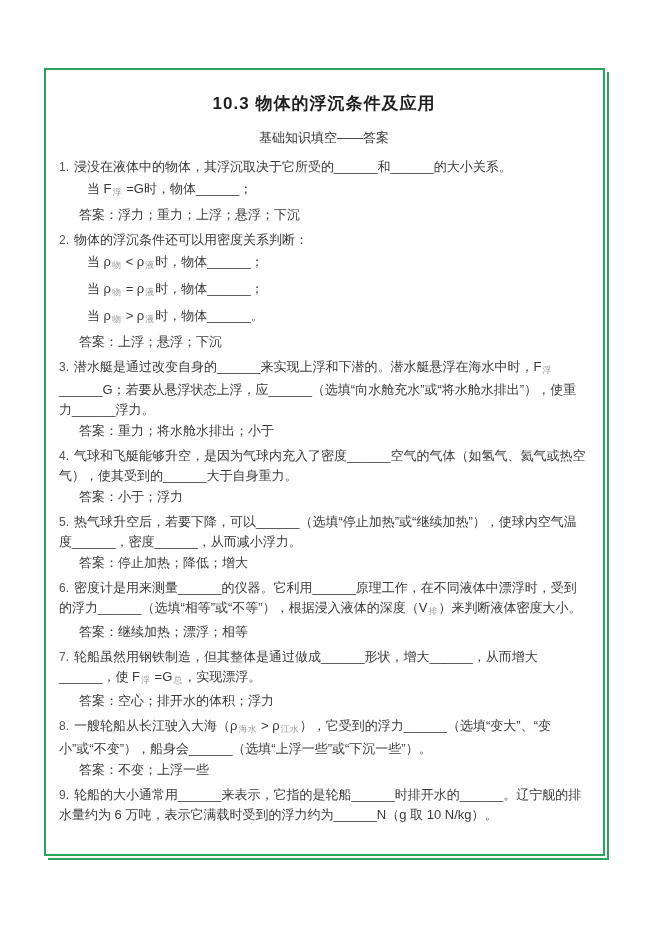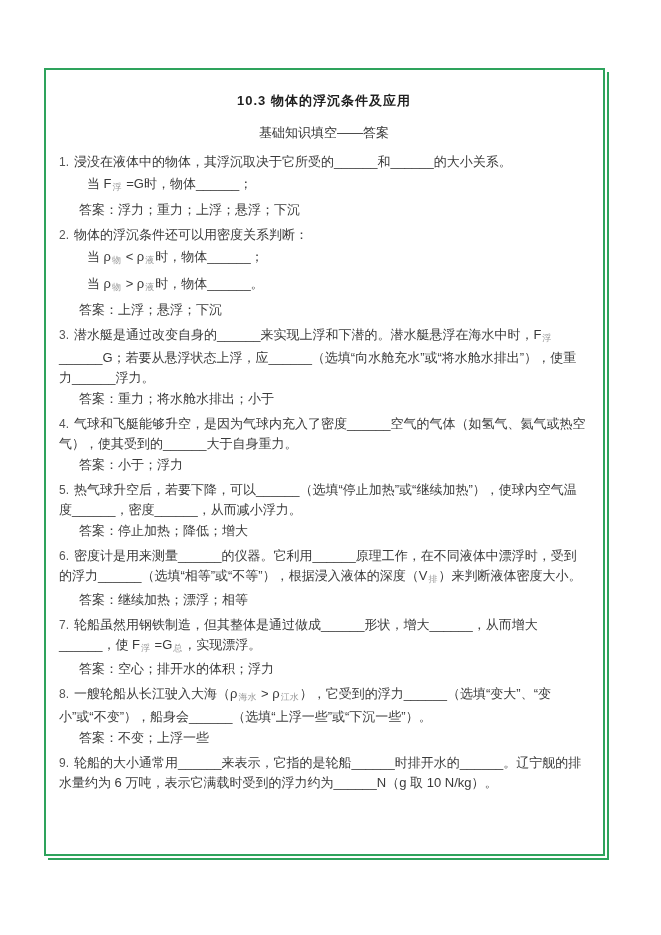--- a/index.html
+++ b/index.html
@@ -11,21 +11,21 @@
   .sheet{
     position:absolute;left:44px;top:68px;width:561px;height:788px;
     box-sizing:border-box;
     border:2px solid #2ea35c;
     box-shadow:2px 2px 0 0 #ffffff,4px 4px 0 0 #2ea35c;
     padding:10px 14px 0 13px;
     background:#ffffff;
     overflow:hidden;
   }
   .title{
-    text-align:center;font-size:13px;font-weight:bold;color:#1f1f1f;
+    text-align:center;font-size:17px;font-weight:bold;color:#1f1f1f;
     margin:12px 0 0 0;letter-spacing:1px;
   }
   .subtitle{
     text-align:center;font-size:13px;font-weight:normal;color:#333333;
     margin:14px 0 10px 0;
   }
   .item{margin-bottom:5px;}
   .item p{margin:0;}
   .main{font-size:13px;line-height:20px;}
   .num{font-size:12px;color:#555555;margin-right:5px;}
@@ -41,20 +41,21 @@
   <div class="subtitle">基础知识填空——答案</div>
   <div class="qlist">
       <div class="item">
         <p class="main"><span class="num">1.</span>浸没在液体中的物体，其浮沉取决于它所受的______和______的大小关系。</p>
         <p class="cond">当 F<span class="subsc">浮</span> =G时，物体______；</p>
         <p class="answer">答案：浮力；重力；上浮；悬浮；下沉</p>
       </div>
       <div class="item">
         <p class="main"><span class="num">2.</span>物体的浮沉条件还可以用密度关系判断：</p>
         <p class="cond">当 ρ<span class="subsc">物</span> &lt; ρ<span class="subsc">液</span>时，物体______；</p>
+        <p class="cond">当 ρ<span class="subsc">物</span> = ρ<span class="subsc">液</span>时，物体______；</p>
         <p class="cond">当 ρ<span class="subsc">物</span> &gt; ρ<span class="subsc">液</span>时，物体______。</p>
         <p class="answer">答案：上浮；悬浮；下沉</p>
       </div>
       <div class="item">
         <p class="main"><span class="num">3.</span>潜水艇是通过改变自身的______来实现上浮和下潜的。潜水艇悬浮在海水中时，F<span class="subsc">浮</span> ______G；若要从悬浮状态上浮，应______（选填“向水舱充水”或“将水舱水排出”），使重力______浮力。</p>
         <p class="answer">答案：重力；将水舱水排出；小于</p>
       </div>
       <div class="item">
         <p class="main"><span class="num">4.</span>气球和飞艇能够升空，是因为气球内充入了密度______空气的气体（如氢气、氦气或热空气），使其受到的______大于自身重力。</p>
         <p class="answer">答案：小于；浮力</p>

